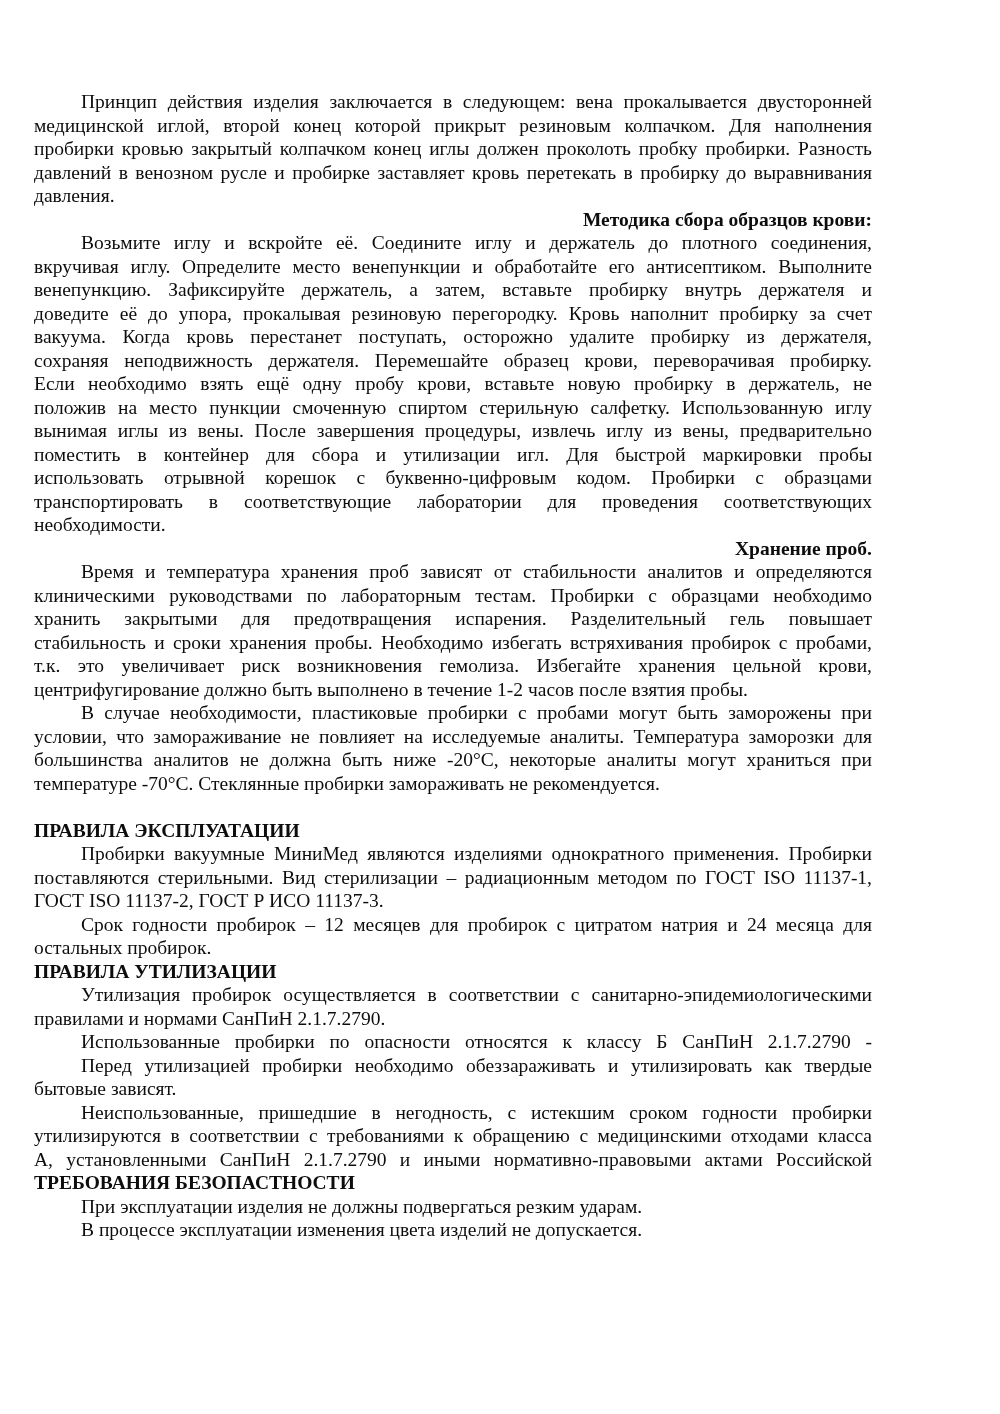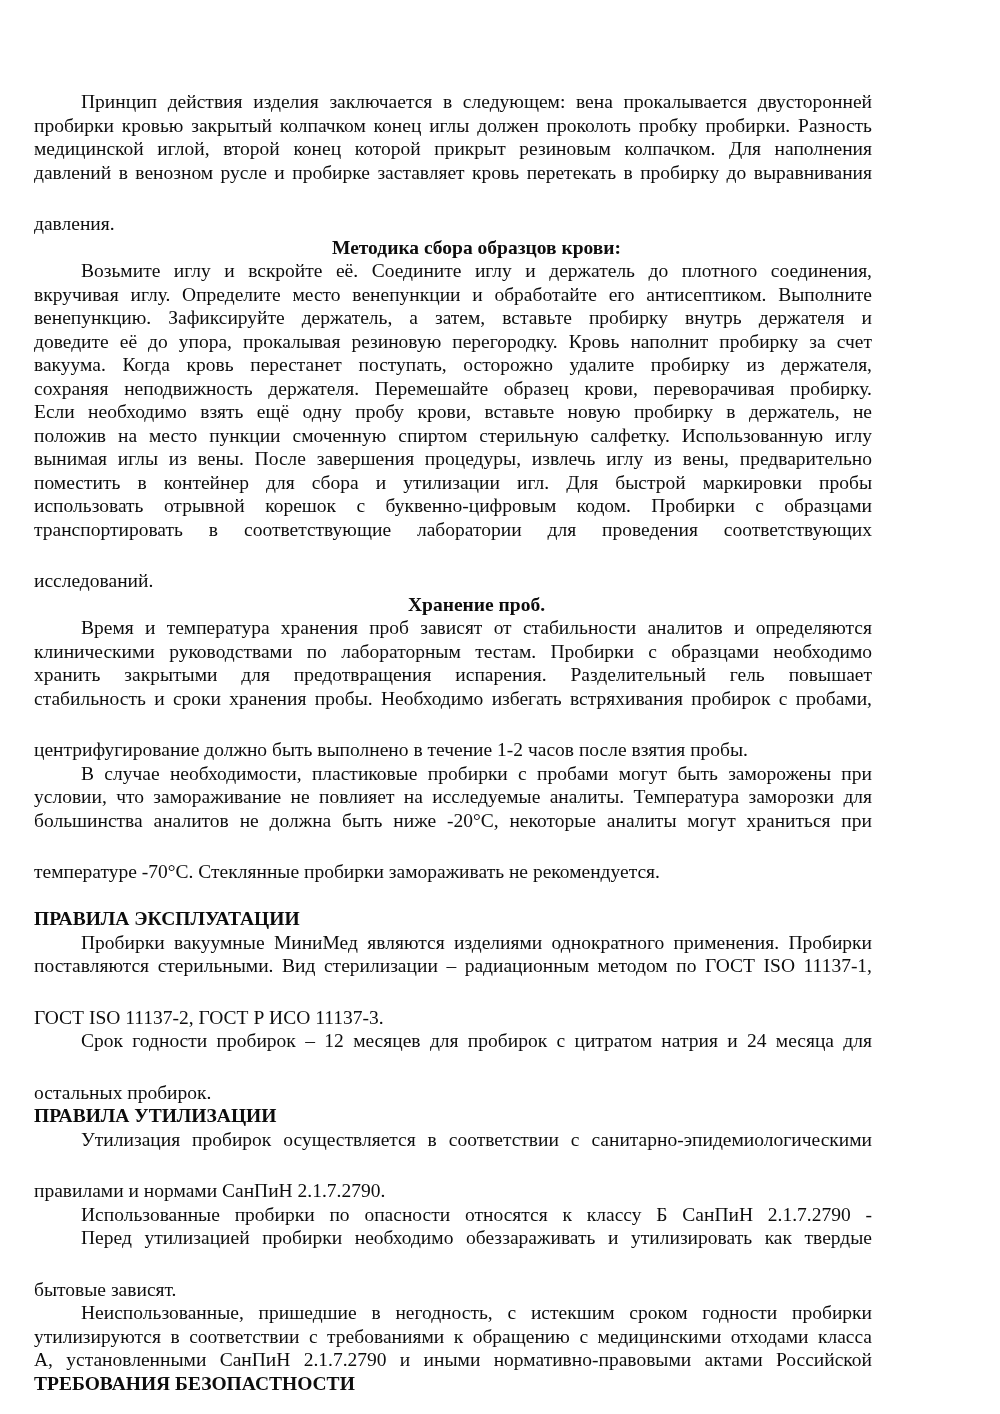--- a/index.html
+++ b/index.html
@@ -25,75 +25,75 @@
     font-size: 19.5px;
   }
   .line {
     line-height: 23.5px;
     text-align: justify;
     text-align-last: justify;
     white-space: normal;
   }
   .line.last {
     text-align-last: left;
-    margin-top: 28px;
   }
   .line.first {
     text-indent: 47px;
   }
   .subheading {
     line-height: 23.5px;
     font-weight: bold;
     text-indent: 47px;
-    text-align: center;
+    text-align: right;
     font-family: Liberation Serif, serif;
   }
   .section-heading {
     line-height: 23.5px;
     font-weight: bold;
     text-align: left;
   }
   .spacer {
     height: 23.5px;
   }
 </style>
 </head>
 <body>
 
 <div class="page">
   <div class="doc">
       <div class="paragraph">
         <div class="line first">Принцип действия изделия заключается в следующем: вена прокалывается двусторонней</div>
+        <div class="line">медицинской иглой, второй конец которой прикрыт резиновым колпачком. Для наполнения</div>
         <div class="line">пробирки кровью закрытый колпачком конец иглы должен проколоть пробку пробирки. Разность</div>
-        <div class="line">медицинской иглой, второй конец которой прикрыт резиновым колпачком. Для наполнения</div>
         <div class="line">давлений в венозном русле и пробирке заставляет кровь перетекать в пробирку до выравнивания</div>
         <div class="line last">давления.</div>
       </div>
       <div class="subheading">Методика сбора образцов крови:</div>
       <div class="paragraph">
         <div class="line first">Возьмите иглу и вскройте её. Соедините иглу и держатель до плотного соединения,</div>
         <div class="line">вкручивая иглу. Определите место венепункции и обработайте его антисептиком. Выполните</div>
         <div class="line">венепункцию. Зафиксируйте держатель, а затем, вставьте пробирку внутрь держателя и</div>
         <div class="line">доведите её до упора, прокалывая резиновую перегородку. Кровь наполнит пробирку за счет</div>
         <div class="line">вакуума. Когда кровь перестанет поступать, осторожно удалите пробирку из держателя,</div>
         <div class="line">сохраняя неподвижность держателя. Перемешайте образец крови, переворачивая пробирку.</div>
         <div class="line">Если необходимо взять ещё одну пробу крови, вставьте новую пробирку в держатель, не</div>
         <div class="line">положив на место пункции смоченную спиртом стерильную салфетку. Использованную иглу</div>
         <div class="line">вынимая иглы из вены. После завершения процедуры, извлечь иглу из вены, предварительно</div>
         <div class="line">поместить в контейнер для сбора и утилизации игл. Для быстрой маркировки пробы</div>
         <div class="line">использовать отрывной корешок с буквенно-цифровым кодом. Пробирки с образцами</div>
         <div class="line">транспортировать в соответствующие лаборатории для проведения соответствующих</div>
-        <div class="line last">исследований.</div>
+        <div class="line last">необходимости.</div>
       </div>
       <div class="subheading">Хранение проб.</div>
       <div class="paragraph">
         <div class="line first">Время и температура хранения проб зависят от стабильности аналитов и определяются</div>
         <div class="line">клиническими руководствами по лабораторным тестам. Пробирки с образцами необходимо</div>
         <div class="line">хранить закрытыми для предотвращения испарения. Разделительный гель повышает</div>
         <div class="line">стабильность и сроки хранения пробы. Необходимо избегать встряхивания пробирок с пробами,</div>
+        <div class="line">т.к. это увеличивает риск возникновения гемолиза. Избегайте хранения цельной крови,</div>
         <div class="line last">центрифугирование должно быть выполнено в течение 1-2 часов после взятия пробы.</div>
       </div>
       <div class="paragraph">
         <div class="line first">В случае необходимости, пластиковые пробирки с пробами могут быть заморожены при</div>
         <div class="line">условии, что замораживание не повлияет на исследуемые аналиты. Температура заморозки для</div>
         <div class="line">большинства аналитов не должна быть ниже -20°С, некоторые аналиты могут храниться при</div>
         <div class="line last">температуре -70°С. Стеклянные пробирки замораживать не рекомендуется.</div>
       </div>
       <div class="spacer"></div>
       <div class="section-heading">ПРАВИЛА ЭКСПЛУАТАЦИИ</div>

